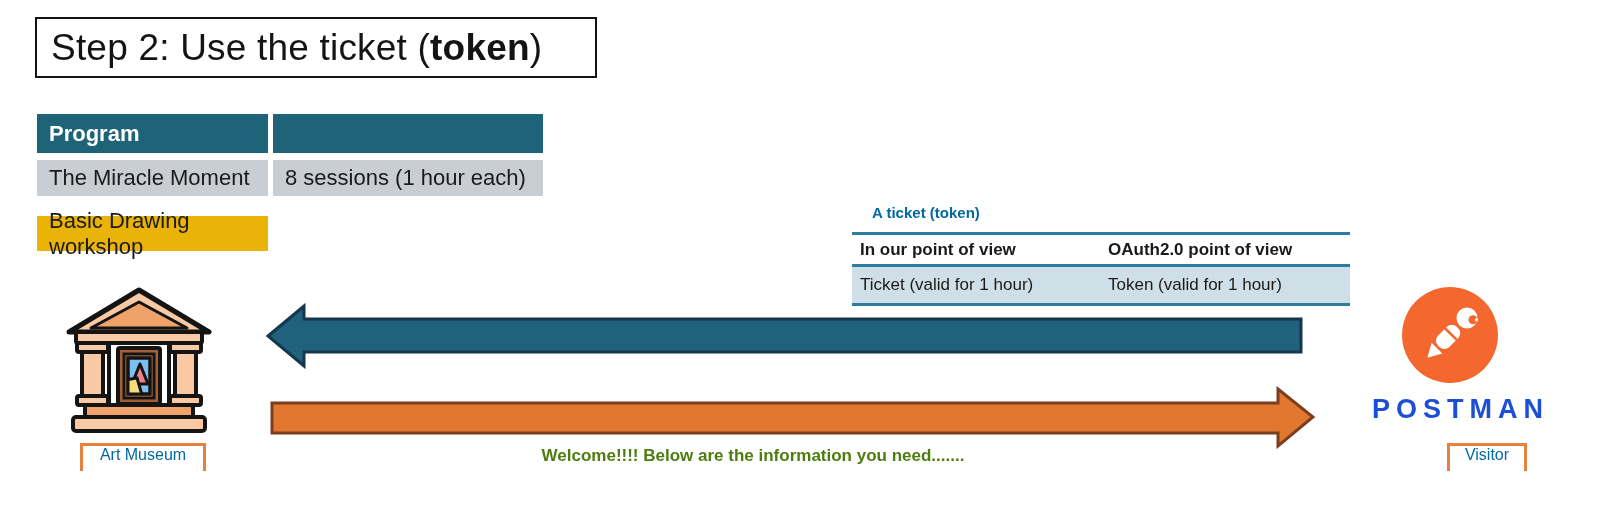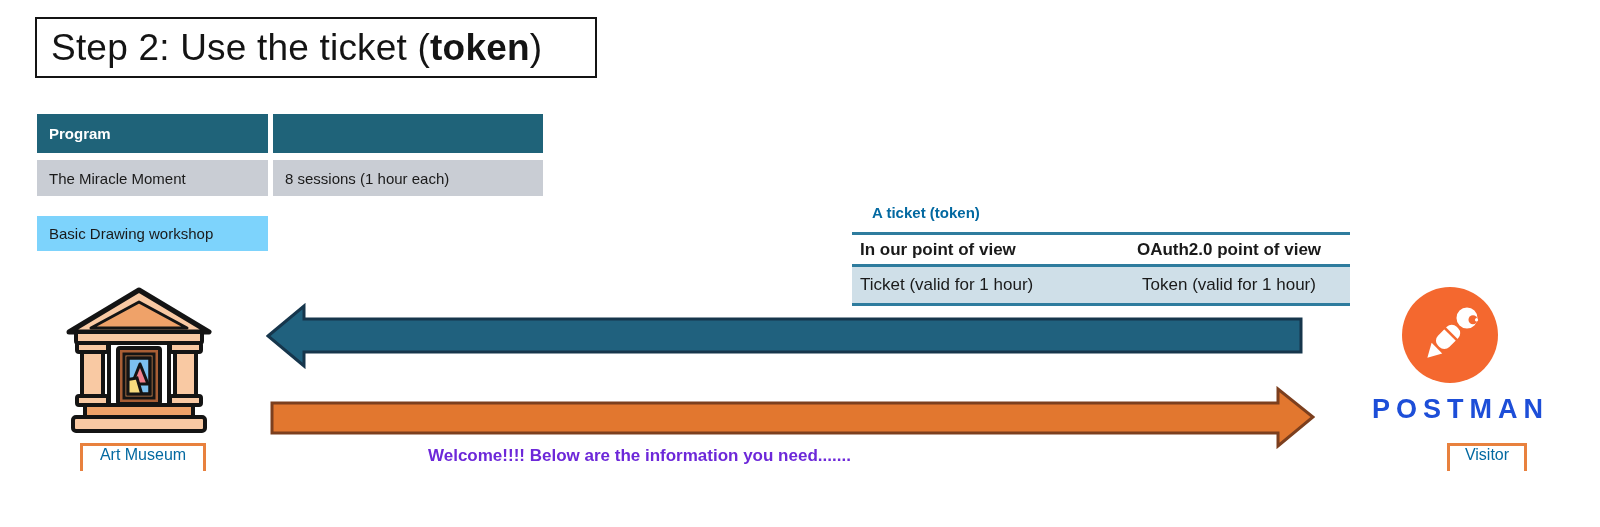--- a/index.html
+++ b/index.html
@@ -13,39 +13,39 @@
   .title-box {
     position:absolute; left:35px; top:17px; width:562px; height:61px;
     border:2px solid #141414; display:flex; align-items:center; padding-left:14px;
     font-size:37px; letter-spacing:0.2px; color:#141414; background:#fff;
   }
   .title-box b { font-weight:bold; }
 
   
   .program-table { position:absolute; left:37px; top:114px; width:506px; }
   .pt-row { display:flex; }
-  .pt-cell { display:flex; align-items:center; padding:0 12px; font-size:15px; }
+  .pt-cell { display:flex; align-items:center; padding:0 12px; font-size:22px; }
   .pt-c1 { width:231px; margin-right:5px; }
   .pt-c2 { width:270px; }
   .pt-header { height:39px; margin-bottom:7px; }
   .pt-header .pt-cell { background:#1F6379; color:#ffffff; font-weight:bold; }
   .pt-r1 { height:36px; margin-bottom:20px; }
   .pt-r1 .pt-cell { background:#C9CDD4; }
   .pt-r2 { height:35px; }
-  .pt-r2 .pt-cell { background:#7dd3fc; }
+  .pt-r2 .pt-cell { background:#eab308; }
 
   
   .ticket-table { position:absolute; left:852px; top:204px; width:498px; }
   .tt-caption { font-size:15px; font-weight:bold; padding-left:20px; height:28px; color:#0369a1; }
   .tt-line { height:3px; background:#2E7C9E; }
   .tt-row { display:flex; align-items:center; }
   .tt-header-row { height:29px; background:#ffffff; font-weight:bold; font-size:17px; }
   .tt-data-row { height:36px; background:#CFDFE8; font-size:17px; }
   .tt-c1 { width:248px; padding-left:8px; }
-  .tt-c2 { flex:1; padding-left:8px;text-align:center; }
+  .tt-c2 { flex:1; padding-left:8px; }
 
   
   .museum-icon { position:absolute; left:63px; top:285px; width:152px; height:155px; }
   .actor-label {
     position:absolute; border:3px solid #E8813E; background:#ffffff;
     display:flex; justify-content:center;
     font-size:16px; font-weight:normal; color:#0369a1;
   }
   .museum-label { left:80px; top:443px; width:126px; height:35px; }
   .visitor-label { left:1447px; top:443px; width:80px; height:35px; }
@@ -55,22 +55,22 @@
     position:absolute; left:1366px; top:394px; width:170px; text-align:right;
     font-size:27px; font-weight:bold; color:#1d4ed8; letter-spacing:6px; text-indent:6px;
     white-space:nowrap;
   }
 
   
   .token-arrow { position:absolute; left:266px; top:303px; width:1037px; height:66px; }
   .welcome-arrow { position:absolute; left:270px; top:386px; width:1045px; height:63px; }
 
   .welcome-message {
-    position:absolute; left:428px; top:446px; width:650px; 
-    font-size:17px; font-weight:bold; color:#6d28d9;
+    position:absolute; left:428px; top:446px; width:650px; text-align:center;
+    font-size:17px; font-weight:bold; color:#4d7c0f;
   }
 </style>
 </head>
 <body>
 
 <div class="canvas">
 
   <div class="title-box">
     <div><span>Step 2: Use the ticket (</span><b>token</b><span>)</span></div>
   </div>

